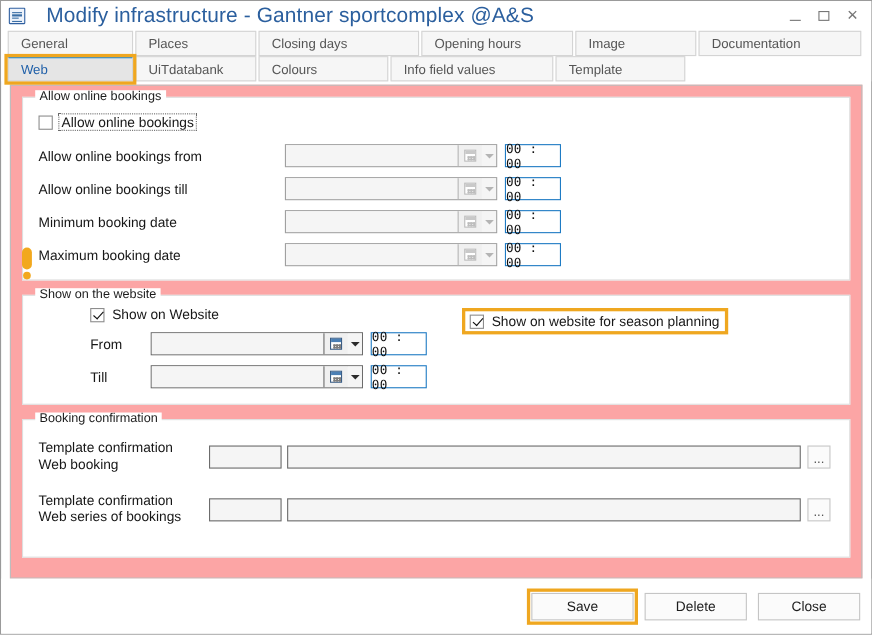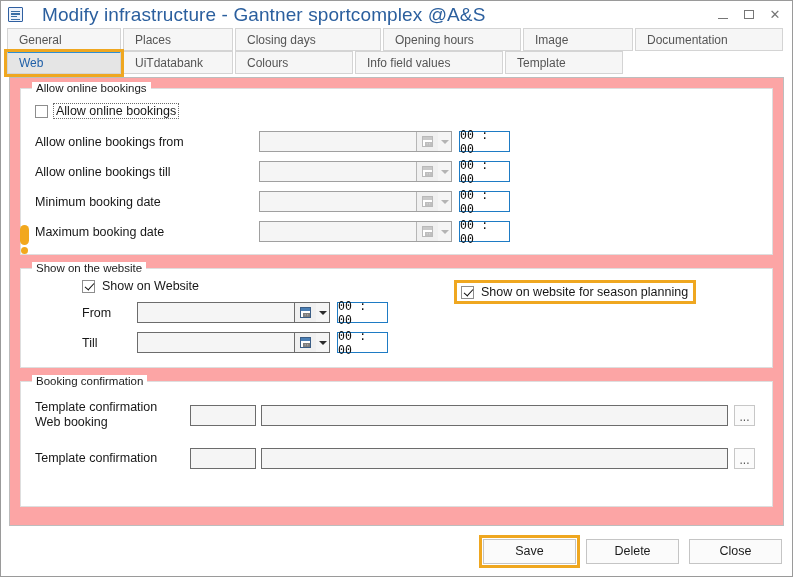--- a/index.html
+++ b/index.html
@@ -524,21 +524,21 @@
                 <div class="dtext"></div>
                 <div class="dbtn">
                     <div class="cal-icon"></div>
                   </div>
                 <div class="darrow"></div>
               </div>
               <div class="timefield" style="width:51px">00 : 00</div>
             </div>
           </div>
 
-          <div style="flex:0 0 auto; margin-left:66px; margin-top:1px; position:relative;">
+          <div style="flex:0 0 auto; margin-left:32px; margin-top:1px; position:relative;">
             <div class="checkrow" style="margin-bottom:0; padding:5px 8px 5px 7px;">
               <div class="cbox checked"></div>
               <div class="cb-label">Show on website for season planning</div>
             </div>
             <div class="hl-box" style="left:0; top:0; right:0; bottom:0;"></div>
           </div>
         </div>
       </div>
     </div>
 
@@ -550,20 +550,21 @@
             <div>Template confirmation</div>
             <div>Web booking</div>
           </div>
           <div class="tbox" style="width:66px"></div>
           <div class="tbox" style="width:467px; margin-left:5px;"></div>
           <div class="ellipsis-btn" style="margin-left:6px;">...</div>
         </div>
         <div class="row" style="align-items:center;">
           <div class="twoline" style="width:155px">
             <div>Template confirmation</div>
+            <div>Web series of bookings</div>
           </div>
           <div class="tbox" style="width:66px"></div>
           <div class="tbox" style="width:467px; margin-left:5px;"></div>
           <div class="ellipsis-btn" style="margin-left:6px;">...</div>
         </div>
       </div>
     </div>
 
     <div class="excl-marker" style="left:10px; top:147px;">
       <div class="bar"></div>

